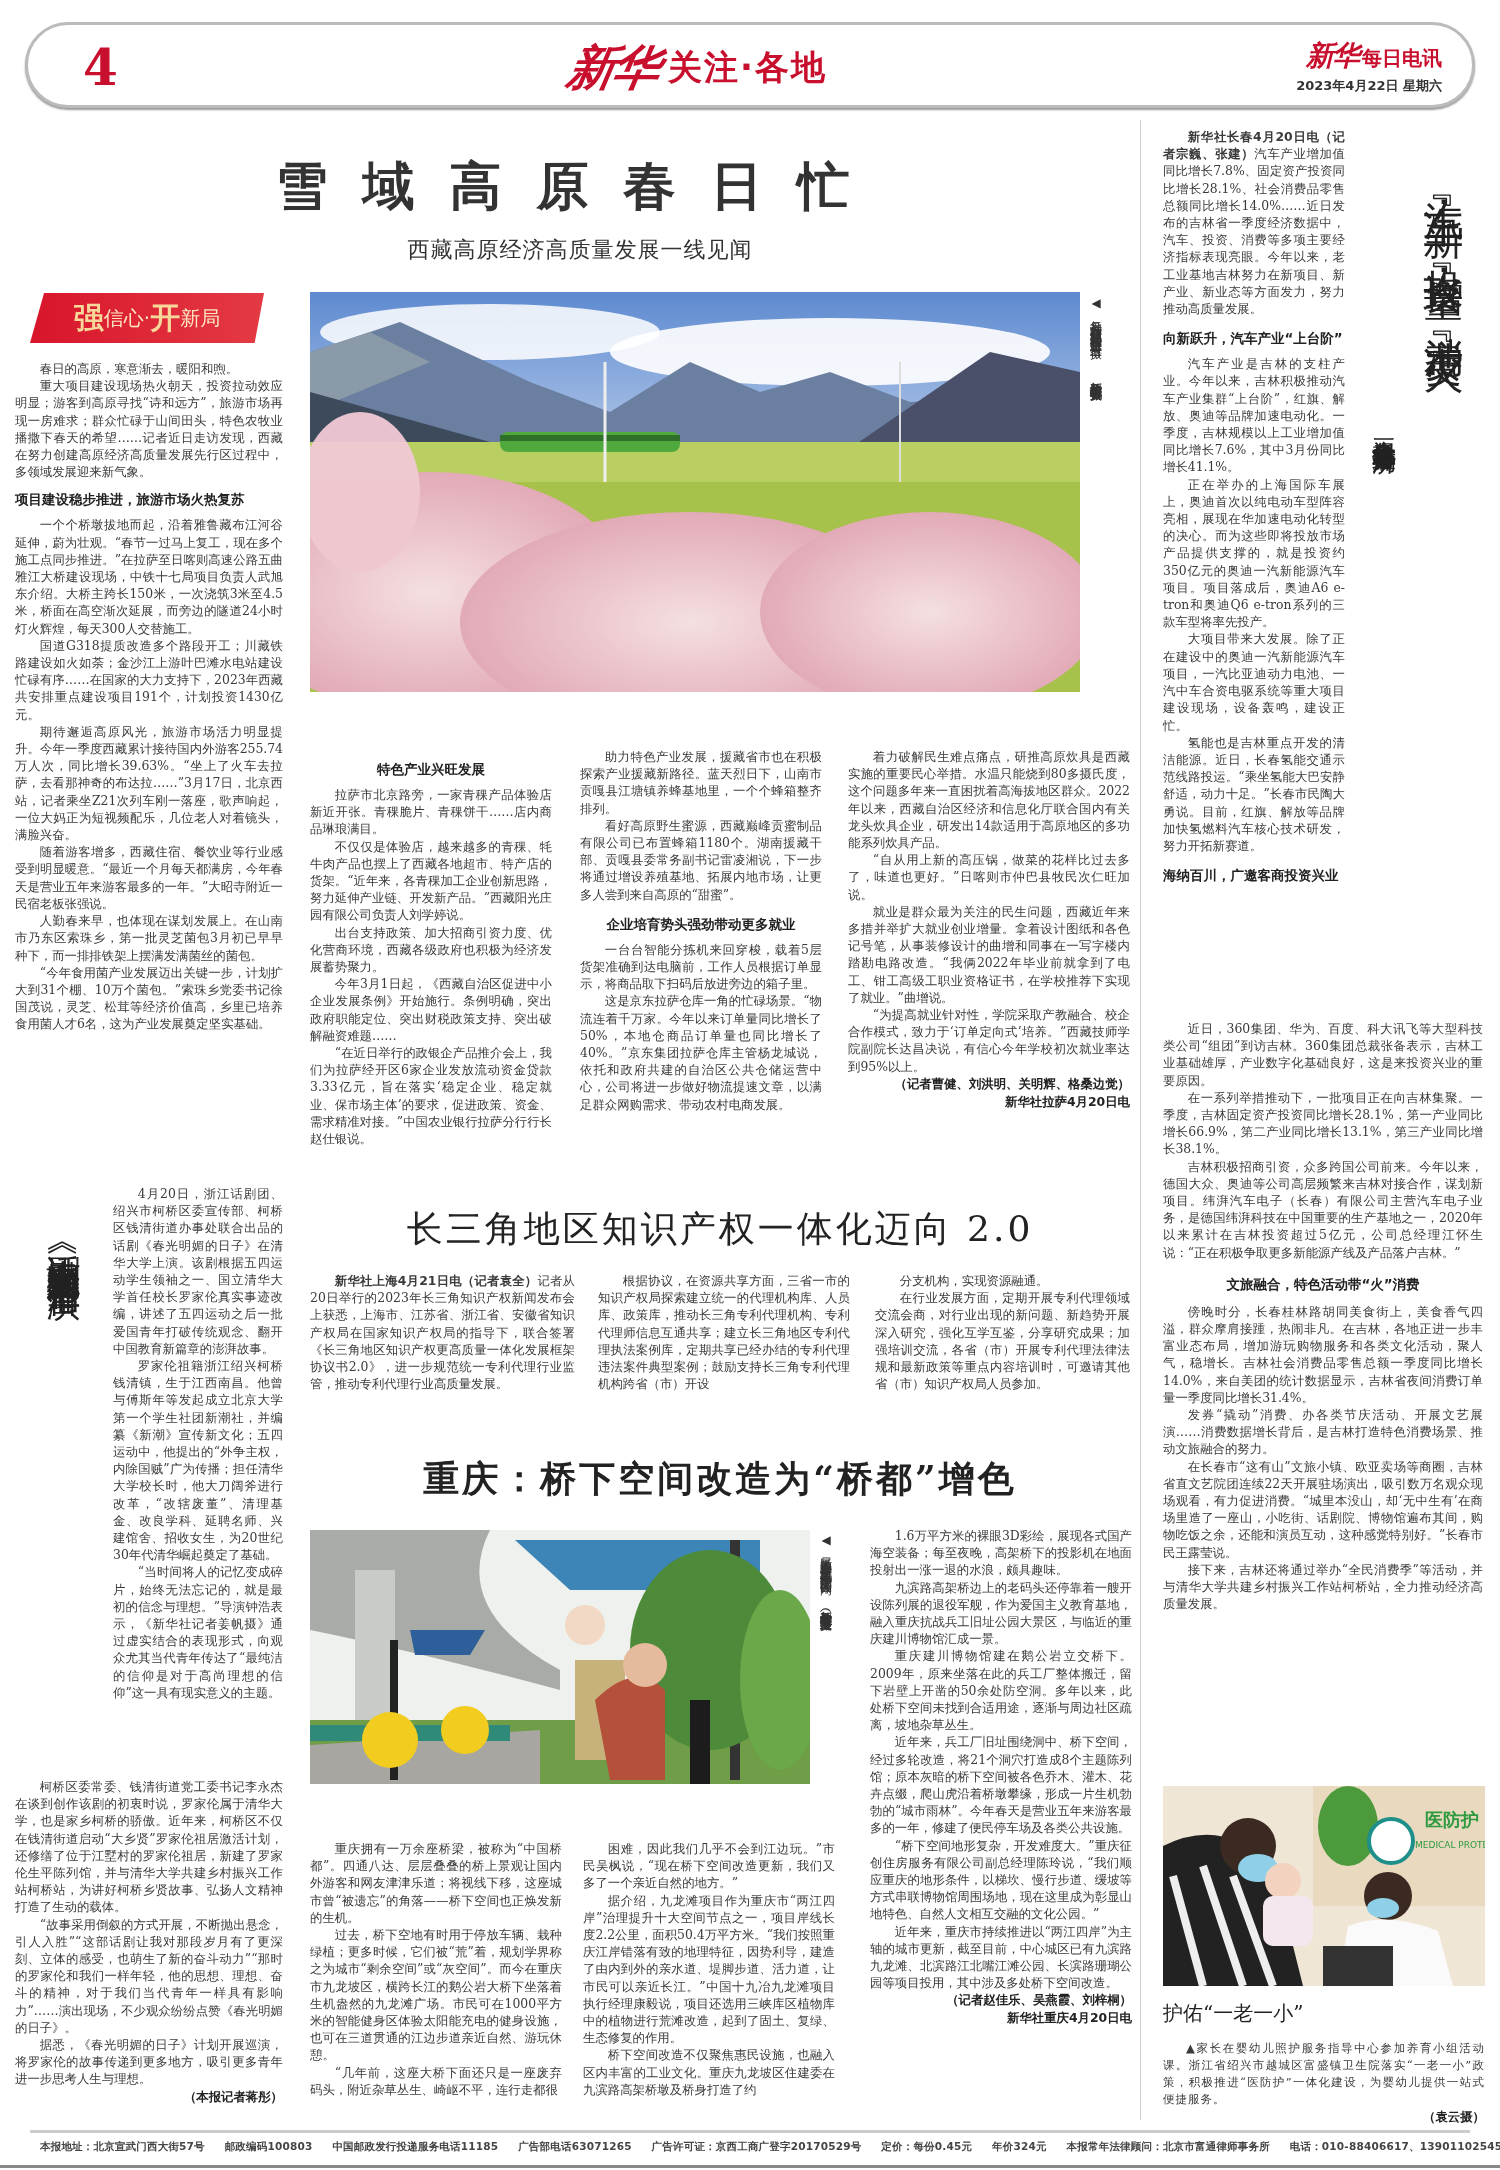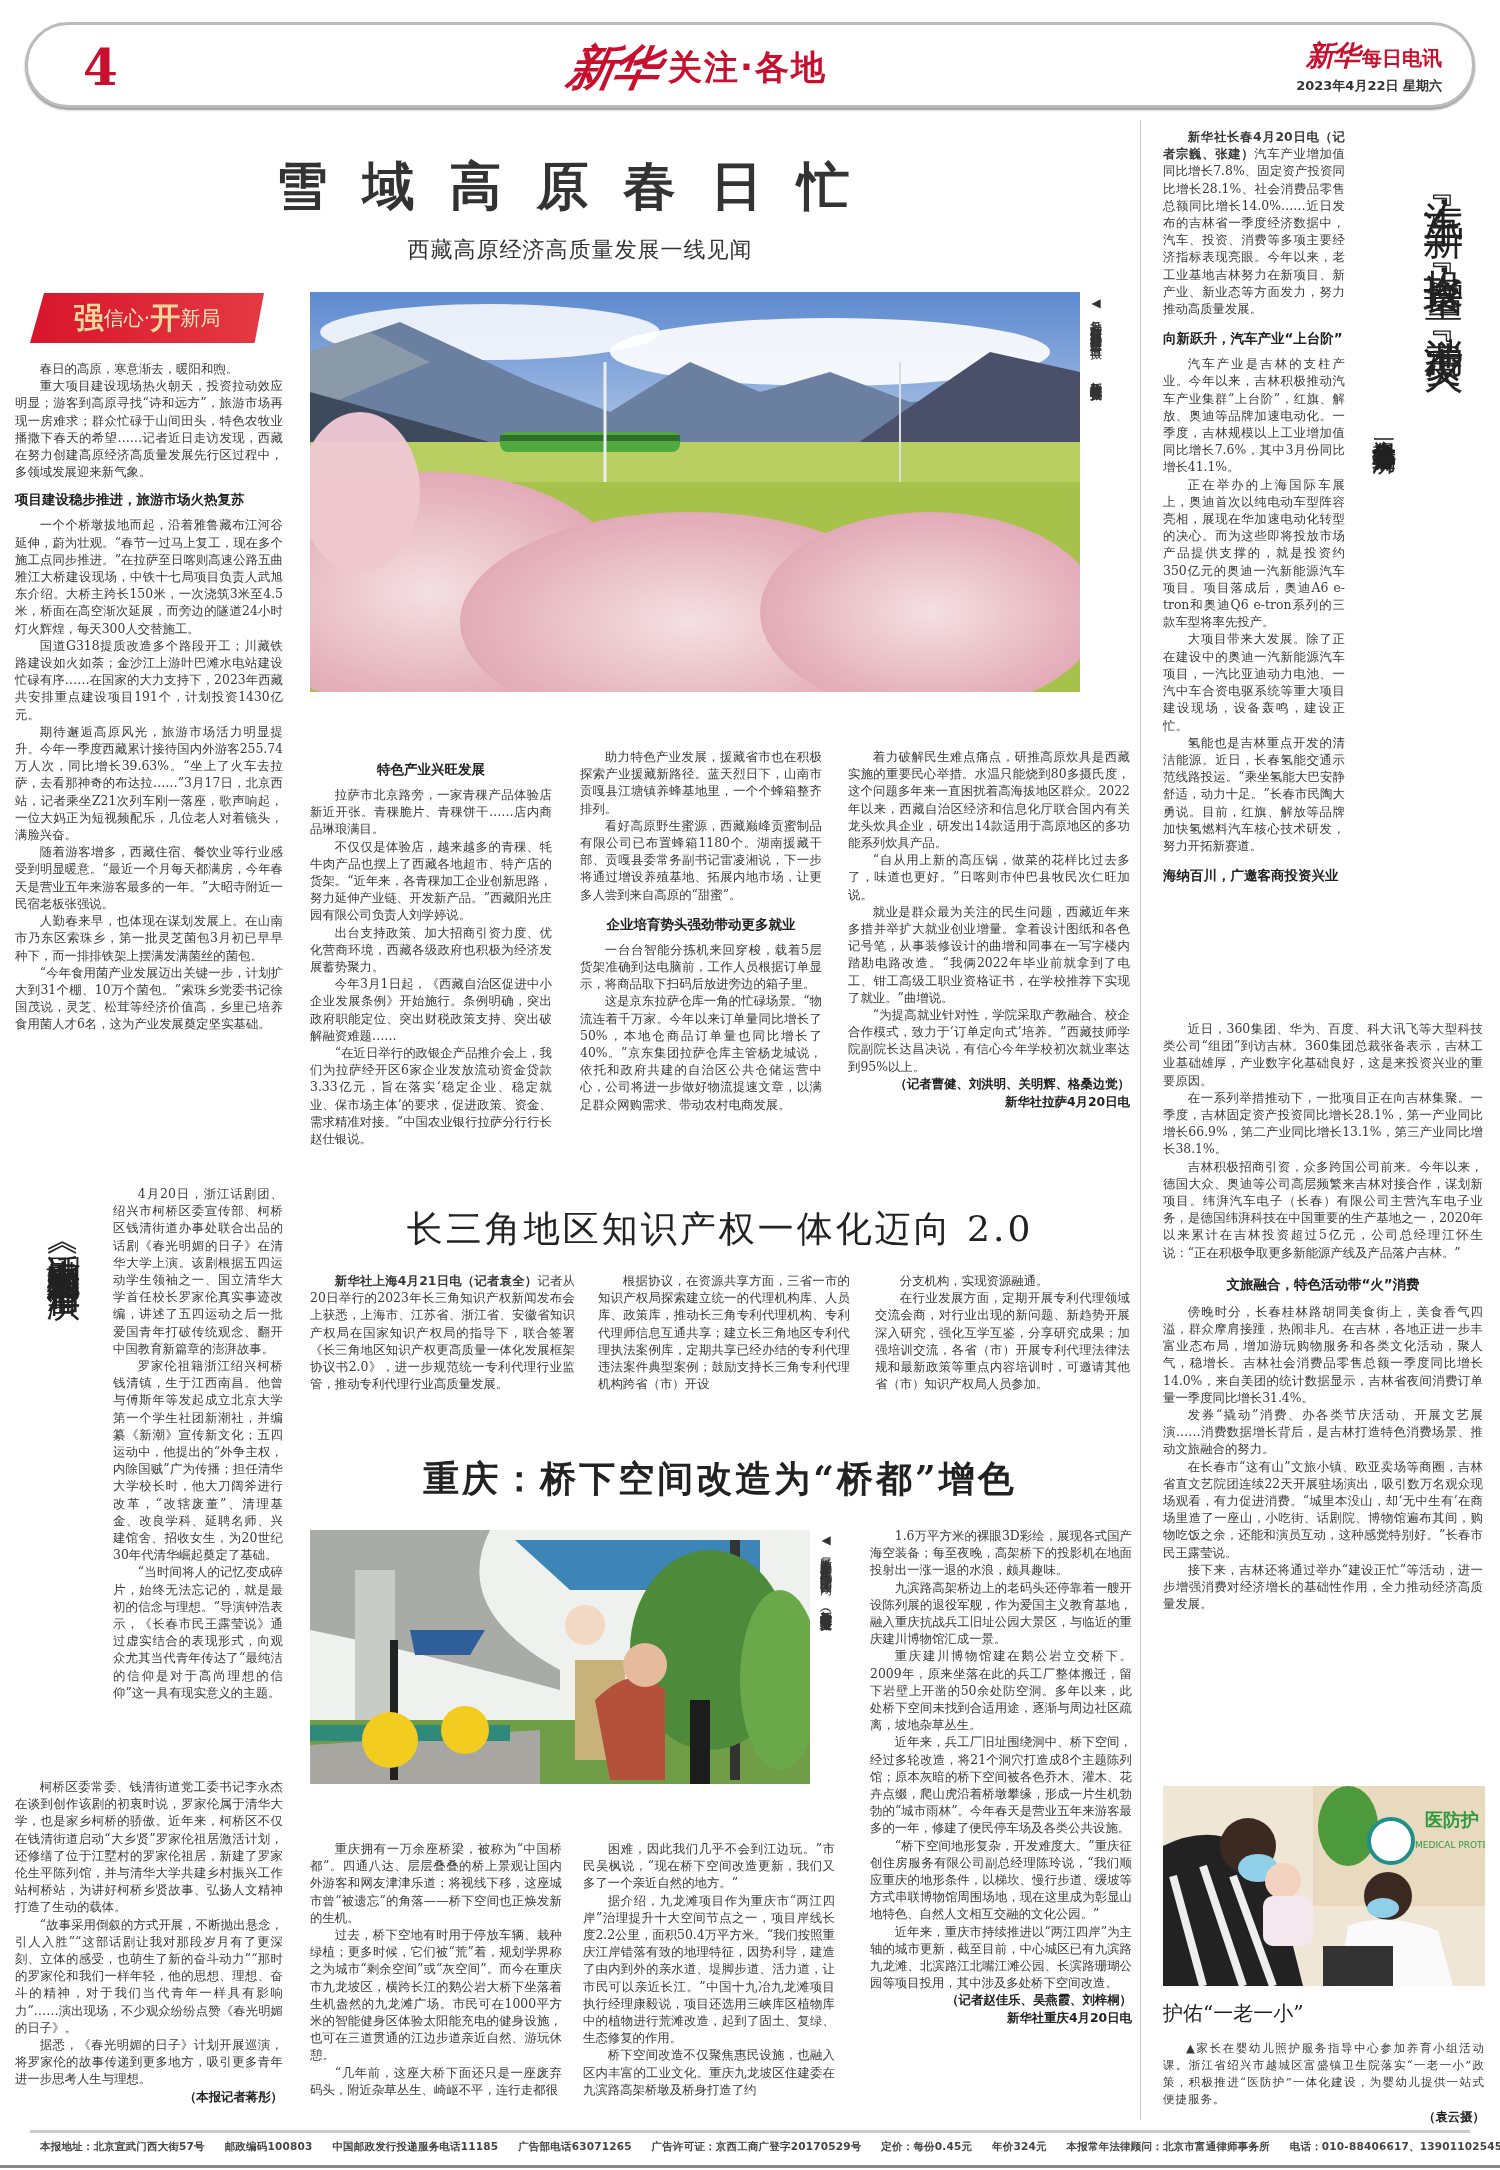--- a/index.html
+++ b/index.html
@@ -169,21 +169,21 @@
 <div class="vert-title sans" style="left:1370px; top:420px; font-size:24px; line-height:28px; letter-spacing:1px;">三个视角看吉林首季经济开局</div>
 
 <div class="col" style="left:1163px; top:1020px; width:320px;">
   <p>近日，360集团、华为、百度、科大讯飞等大型科技类公司“组团”到访吉林。360集团总裁张备表示，吉林工业基础雄厚，产业数字化基础良好，这是来投资兴业的重要原因。</p>
   <p>在一系列举措推动下，一批项目正在向吉林集聚。一季度，吉林固定资产投资同比增长28.1%，第一产业同比增长66.9%，第二产业同比增长13.1%，第三产业同比增长38.1%。</p>
   <p>吉林积极招商引资，众多跨国公司前来。今年以来，德国大众、奥迪等公司高层频繁来吉林对接合作，谋划新项目。纬湃汽车电子（长春）有限公司主营汽车电子业务，是德国纬湃科技在中国重要的生产基地之一，2020年以来累计在吉林投资超过5亿元，公司总经理江怀生说：“正在积极争取更多新能源产线及产品落户吉林。”</p>
   <div class="sub" style="text-align:center; margin:12px 0 8px;">文旅融合，特色活动带“火”消费</div>
   <p>傍晚时分，长春桂林路胡同美食街上，美食香气四溢，群众摩肩接踵，热闹非凡。在吉林，各地正进一步丰富业态布局，增加游玩购物服务和各类文化活动，聚人气，稳增长。吉林社会消费品零售总额一季度同比增长14.0%，来自美团的统计数据显示，吉林省夜间消费订单量一季度同比增长31.4%。</p>
   <p>发券“撬动”消费、办各类节庆活动、开展文艺展演……消费数据增长背后，是吉林打造特色消费场景、推动文旅融合的努力。</p>
   <p>在长春市“这有山”文旅小镇、欧亚卖场等商圈，吉林省直文艺院团连续22天开展驻场演出，吸引数万名观众现场观看，有力促进消费。“城里本没山，却‘无中生有’在商场里造了一座山，小吃街、话剧院、博物馆遍布其间，购物吃饭之余，还能和演员互动，这种感觉特别好。”长春市民王露莹说。</p>
-  <p>接下来，吉林还将通过举办“建设正忙”等活动，进一步增强消费对经济增长的基础性作用，全力推动经济高质量发展。</p>
+  <p>接下来，吉林还将通过举办“全民消费季”等活动，并与清华大学共建乡村振兴工作站柯桥站，全力推动经济高质量发展。</p>
 </div>
 
 <div class="photo" style="left:1163px; top:1786px; width:353px; height:200px;">
   <svg width="322" height="200" viewBox="0 0 322 200">
     <rect width="322" height="200" fill="#efe6d6"></rect>
     <rect x="150" y="0" width="172" height="120" fill="#e8d9bf"></rect>
     <ellipse cx="185" cy="40" rx="30" ry="40" fill="#4c9a3b"></ellipse>
     <circle cx="228" cy="55" r="22" fill="#fff" stroke="#1f8f8a" stroke-width="4"></circle>
     <text x="262" y="40" font-family="DejaVu Sans, sans-serif" font-weight="bold" font-size="18" fill="#2d9a3f">医防护</text>
     <text x="252" y="62" font-family="DejaVu Sans, sans-serif" font-size="9" fill="#2d9a3f">MEDICAL PROTECT</text>
@@ -202,21 +202,21 @@
 <div class="abs" style="left:1163px; top:2000px; width:322px; font-family:'DejaVu Serif',serif; font-size:20px; color:#222;">护佑“一老一小”</div>
 <div class="col" style="left:1163px; top:2040px; width:322px;">
   <p style="font-size:11.5px; line-height:17px; letter-spacing:1px;">▲家长在婴幼儿照护服务指导中心参加养育小组活动课。浙江省绍兴市越城区富盛镇卫生院落实“一老一小”政策，积极推进“医防护”一体化建设，为婴幼儿提供一站式便捷服务。</p>
   <div class="byline">（袁云摄）</div>
 </div>
 
 <div class="vert-title" style="left:44px; top:1228px; font-size:34px; line-height:40px; letter-spacing:2px;">话剧《春光明媚的日子》在清华首演</div>
 <div class="col" style="left:113px; top:1185px; width:170px;">
   <p>4月20日，浙江话剧团、绍兴市柯桥区委宣传部、柯桥区钱清街道办事处联合出品的话剧《春光明媚的日子》在清华大学上演。该剧根据五四运动学生领袖之一、国立清华大学首任校长罗家伦真实事迹改编，讲述了五四运动之后一批爱国青年打破传统观念、翻开中国教育新篇章的澎湃故事。</p>
   <p>罗家伦祖籍浙江绍兴柯桥钱清镇，生于江西南昌。他曾与傅斯年等发起成立北京大学第一个学生社团新潮社，并编纂《新潮》宣传新文化；五四运动中，他提出的“外争主权，内除国贼”广为传播；担任清华大学校长时，他大刀阔斧进行改革，“改辖废董”、清理基金、改良学科、延聘名师、兴建馆舍、招收女生，为20世纪30年代清华崛起奠定了基础。</p>
-  <p>“当时间将人的记忆变成碎片，始终无法忘记的，就是最初的信念与理想。”导演钟浩表示，《长春市民王露莹说》通过虚实结合的表现形式，向观众尤其当代青年传达了“最纯洁的信仰是对于高尚理想的信仰”这一具有现实意义的主题。</p>
+  <p>“当时间将人的记忆变成碎片，始终无法忘记的，就是最初的信念与理想。”导演钟浩表示，《新华社记者姜帆摄》通过虚实结合的表现形式，向观众尤其当代青年传达了“最纯洁的信仰是对于高尚理想的信仰”这一具有现实意义的主题。</p>
 </div>
 <div class="col" style="left:15px; top:1778px; width:268px;">
   <p>柯桥区委常委、钱清街道党工委书记李永杰在谈到创作该剧的初衷时说，罗家伦属于清华大学，也是家乡柯桥的骄傲。近年来，柯桥区不仅在钱清街道启动“大乡贤”罗家伦祖居激活计划，还修缮了位于江墅村的罗家伦祖居，新建了罗家伦生平陈列馆，并与清华大学共建乡村振兴工作站柯桥站，为讲好柯桥乡贤故事、弘扬人文精神打造了生动的载体。</p>
   <p>“故事采用倒叙的方式开展，不断抛出悬念，引人入胜”“这部话剧让我对那段岁月有了更深刻、立体的感受，也萌生了新的奋斗动力”“那时的罗家伦和我们一样年轻，他的思想、理想、奋斗的精神，对于我们当代青年一样具有影响力”……演出现场，不少观众纷纷点赞《春光明媚的日子》。</p>
   <p>据悉，《春光明媚的日子》计划开展巡演，将罗家伦的故事传递到更多地方，吸引更多青年进一步思考人生与理想。</p>
   <div class="byline">（本报记者蒋彤）</div>
 </div>
 
 <div class="sec-title" style="left:310px; top:1205px; width:820px;">长三角地区知识产权一体化迈向 2.0</div>
 <div class="col" style="left:310px; top:1272px; width:265px;">

